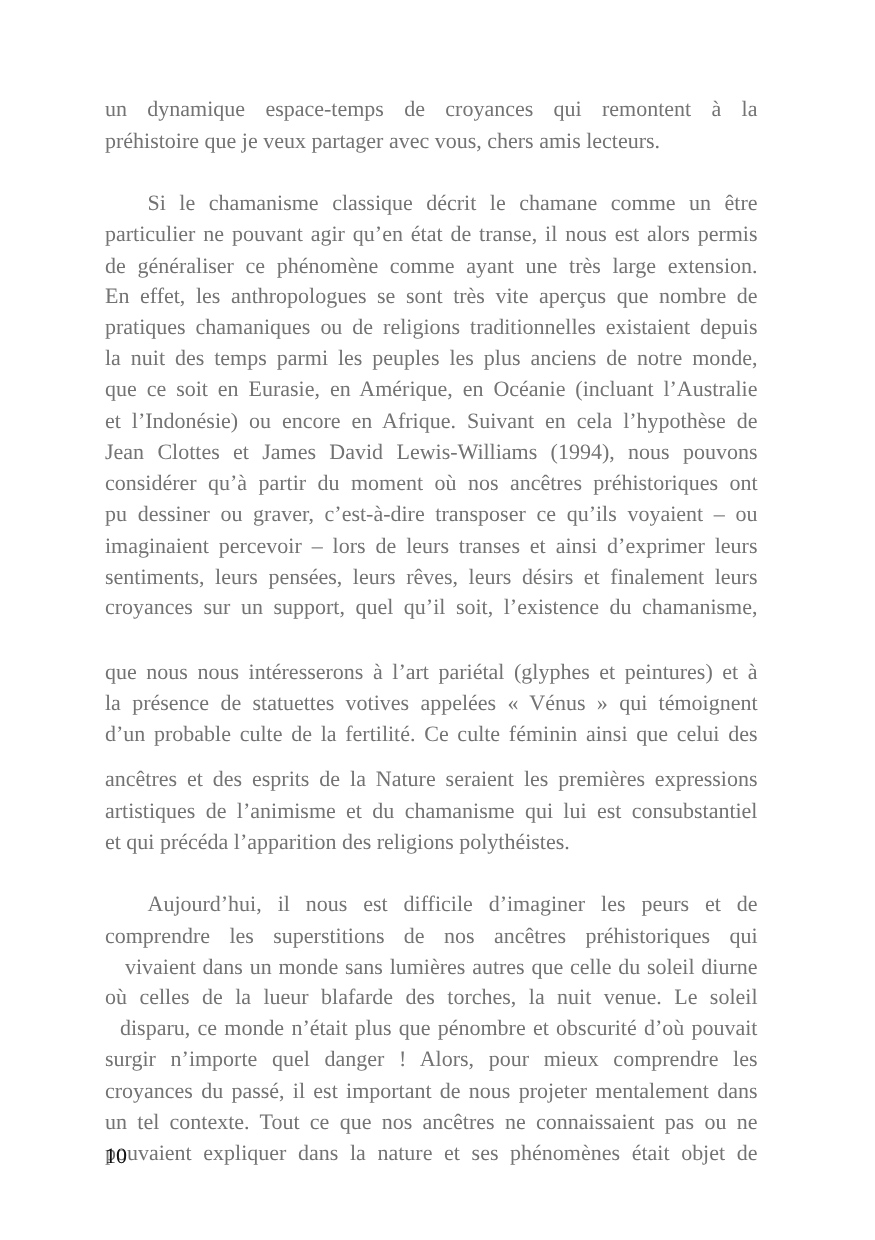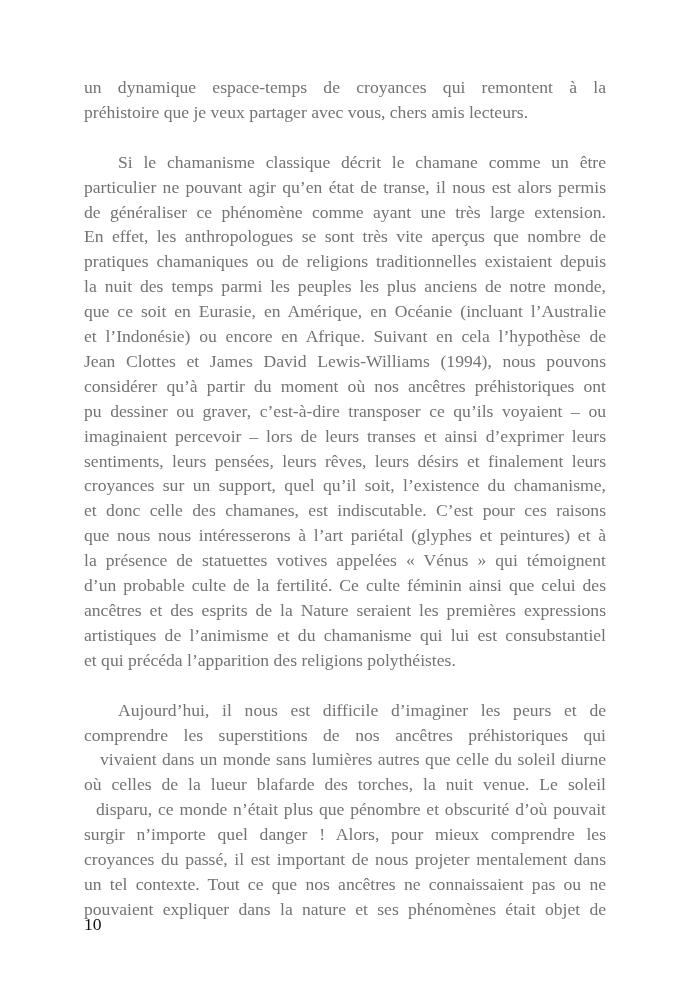--- a/index.html
+++ b/index.html
@@ -53,25 +53,24 @@
     <span class="line" style="white-space: normal;">pratiques chamaniques ou de religions traditionnelles existaient depuis</span>
     <span class="line" style="white-space: normal;">la nuit des temps parmi les peuples les plus anciens de notre monde,</span>
     <span class="line" style="white-space: normal;">que ce soit en Eurasie, en Amérique, en Océanie (incluant l’Australie</span>
     <span class="line" style="white-space: normal;">et l’Indonésie) ou encore en Afrique. Suivant en cela l’hypothèse de</span>
     <span class="line" style="white-space: normal;">Jean Clottes et James David Lewis-Williams (1994), nous pouvons</span>
     <span class="line" style="white-space: normal;">considérer qu’à partir du moment où nos ancêtres préhistoriques ont</span>
     <span class="line" style="white-space: normal;">pu dessiner ou graver, c’est-à-dire transposer ce qu’ils voyaient – ou</span>
     <span class="line" style="white-space: normal;">imaginaient percevoir – lors de leurs transes et ainsi d’exprimer leurs</span>
     <span class="line" style="white-space: normal;">sentiments, leurs pensées, leurs rêves, leurs désirs et finalement leurs</span>
     <span class="line" style="white-space: normal;">croyances sur un support, quel qu’il soit, l’existence du chamanisme,</span>
-    <span class="line" style="white-space: normal;">et donc celle des chamanes, est indiscutable. C’est pour ces raisons</span>
-    <span class="line" style="white-space: normal;">que nous nous intéresserons à l’art pariétal (glyphes et peintures) et à</span>
+    <span class="line" style="white-space: normal; margin-top: 27px;">que nous nous intéresserons à l’art pariétal (glyphes et peintures) et à</span>
     <span class="line" style="white-space: normal;">la présence de statuettes votives appelées « Vénus » qui témoignent</span>
     <span class="line" style="white-space: normal;">d’un probable culte de la fertilité. Ce culte féminin ainsi que celui des</span>
-    <span class="line" style="white-space: normal;">ancêtres et des esprits de la Nature seraient les premières expressions</span>
+    <span class="line" style="white-space: normal; margin-top: 11px;">ancêtres et des esprits de la Nature seraient les premières expressions</span>
     <span class="line" style="white-space: normal;">artistiques de l’animisme et du chamanisme qui lui est consubstantiel</span>
     <span class="line last" style="white-space: normal;">et qui précéda l’apparition des religions polythéistes.</span>
   </p>
 
   <p class="para">
     <span class="line" style="padding-left: 34px; white-space: normal;">Aujourd’hui, il nous est difficile d’imaginer les peurs et de</span>
     <span class="line" style="white-space: normal;">comprendre les superstitions de nos ancêtres préhistoriques qui</span>
     <span class="line" style="white-space: normal; margin-left: 16px;">vivaient dans un monde sans lumières autres que celle du soleil diurne</span>
     <span class="line" style="white-space: normal;">où celles de la lueur blafarde des torches, la nuit venue. Le soleil</span>
     <span class="line" style="white-space: normal; margin-left: 12px;">disparu, ce monde n’était plus que pénombre et obscurité d’où pouvait</span>

